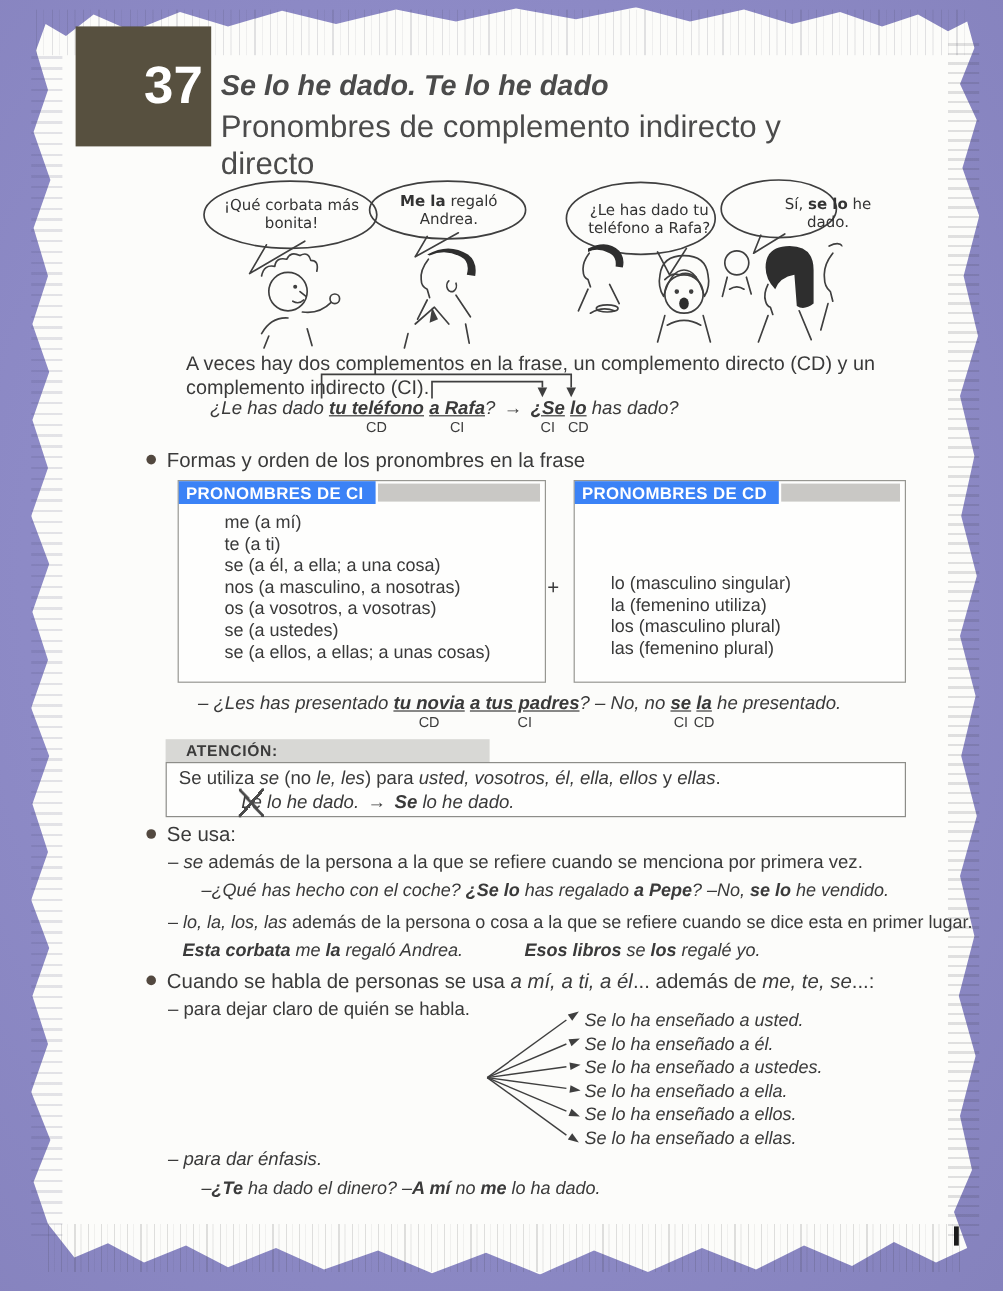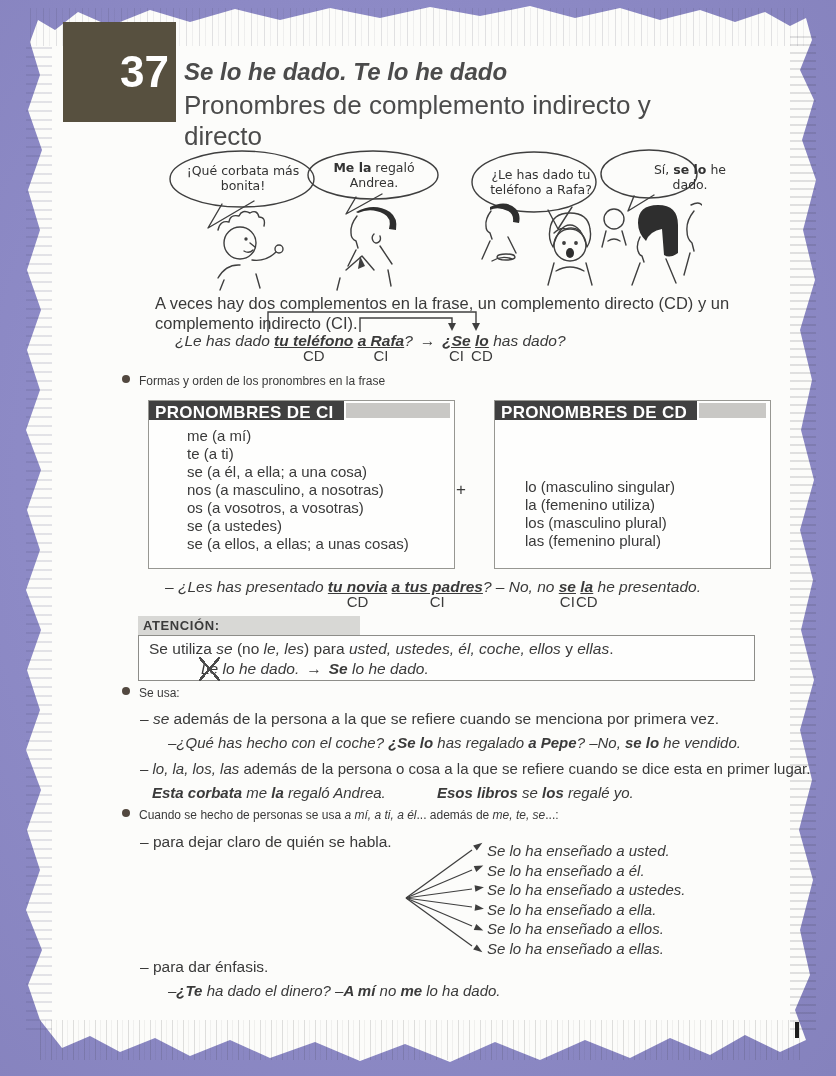--- a/index.html
+++ b/index.html
@@ -24,59 +24,59 @@
     background:repeating-linear-gradient(0deg,rgba(50,50,60,.5) 0 2px,transparent 2px 8px);}
   .artifact{position:absolute;left:795px;top:1022px;width:4px;height:16px;background:#1c1c1c;}
 
   .abs{position:absolute;}
   .it{font-style:italic;}
   .b{font-weight:bold;}
   .bi{font-weight:bold;font-style:italic;}
   .u{text-decoration:underline;}
   .anchor{position:relative;display:inline-block;}
   .lbl{position:absolute;top:100%;left:50%;transform:translateX(-50%);
-       font-size:15px;font-style:normal;font-weight:normal;color:#3c3c3c;line-height:12px;}
+       font-size:12px;font-style:normal;font-weight:normal;color:#3c3c3c;line-height:12px;}
   .bullet{display:inline-block;width:8px;height:8px;border-radius:50%;
           background:#52483f;margin-right:9px;vertical-align:2px;}
 
   
   .unit-box{left:63px;top:22px;width:113px;height:100px;background:#57503f;
             display:flex;align-items:center;justify-content:flex-end;padding-right:7px;box-sizing:border-box;}
   .unit-num{color:#fff;font-size:44px;font-weight:bold;line-height:1;}
   .title{left:184px;top:58px;font-size:24px;font-weight:bold;font-style:italic;color:#4b4b4b;}
   .subtitle{left:184px;top:90px;width:480px;font-size:26px;color:#4b4b4b;line-height:31px;}
 
   
   .cartoon{stroke:#3f3f3f;fill:none;stroke-width:1.4;stroke-linecap:round;stroke-linejoin:round;}
   .bubble-text{position:absolute;font-size:12.5px;line-height:15px;text-align:center;color:#333;
                font-family:"DejaVu Sans",sans-serif;}
 
   
   .intro{left:122px;top:293px;width:628px;font-size:16.5px;line-height:20px;margin-left:33px;}
   .ex1{left:175px;top:332px;font-size:15.5px;font-style:italic;white-space:nowrap;}
   .ex1 .arrow{font-style:normal;margin:0 7px;}
-  .heading-row{font-size:12px;}
+  .heading-row{font-size:17px;}
 
   
   .ptable{border:1px solid #979792;background:#fefefd;box-sizing:border-box;}
   .ptable .hdr{display:flex;align-items:stretch;height:19px;}
-  .ptable .hdr .dark{background:#404040;color:#fff;font-weight:bold;font-size:17px;
+  .ptable .hdr .dark{background:#3b82f6;color:#fff;font-weight:bold;font-size:14px;
                      letter-spacing:.3px;padding:2px 10px 0 6px;}
   .ptable .hdr .light{flex:1;background:#c9c8c5;margin:2px 4px 2px 2px;}
   .ptable ul{list-style:none;margin:0;font-size:15px;line-height:18px;}
   .ci-items{padding:7px 0 0 38px;}
   .cd-items{padding:58px 0 0 30px;}
   .plus{left:456px;top:480px;font-size:17px;}
 
   .ex2{left:165px;top:578px;font-size:15.5px;font-style:italic;white-space:nowrap;}
 
   
-  .at-label{left:138px;top:616px;width:222px;height:19px;background:#d8d8d5;
+  .at-label{left:138px;top:616px;width:270px;height:19px;background:#d8d8d5;
             font-size:13px;font-weight:bold;letter-spacing:.6px;color:#3b3b3b;
-            padding:2px 0 0 5px;box-sizing:border-box;}
+            padding:2px 0 0 17px;box-sizing:border-box;}
   .at-box{left:138px;top:635px;width:617px;height:46px;border:1px solid #8d8d89;
           background:#fefefd;box-sizing:border-box;padding:3px 10px;font-size:15.5px;line-height:20px;}
   .at-box .l2{padding-left:52px;font-style:italic;}
   .at-box .arrow{font-style:normal;margin:0 7px;}
   .crossed{position:relative;display:inline-block;}
   .crossed::after{content:"";position:absolute;inset:-2px;
     background:linear-gradient(to top right,transparent 46%,#4a4a4a 46%,#4a4a4a 54%,transparent 54%),
                linear-gradient(to bottom right,transparent 46%,#4a4a4a 46%,#4a4a4a 54%,transparent 54%);}
 
   .rule{font-size:15.5px;}
@@ -201,41 +201,41 @@
       <li>te (a ti)</li>
       <li>se (a él, a ella; a una cosa)</li>
       <li>nos (a masculino, a nosotras)</li>
       <li>os (a vosotros, a vosotras)</li>
       <li>se (a ustedes)</li>
       <li>se (a ellos, a ellas; a unas cosas)</li>
     </ul>
   </div>
   <div class="abs plus">+</div>
 
-  <div class="abs ptable" style="left:478px;top:400px;width:277px;height:169px;margin-left:16px;">
+  <div class="abs ptable" style="left:478px;top:400px;width:277px;height:169px;">
     <div class="hdr">
         <span class="dark">PRONOMBRES DE CD</span>
         <span class="light"></span>
       </div>
     <ul class="cd-items">
       <li>lo (masculino singular)</li>
       <li>la (femenino utiliza)</li>
       <li>los (masculino plural)</li>
       <li>las (femenino plural)</li>
     </ul>
   </div>
 
   <div class="abs ex2">
     <span>– ¿Les has presentado </span><span class="anchor"><span class="b u">tu novia</span><span class="lbl">CD</span></span><span> </span><span class="anchor"><span class="b u">a tus padres</span><span class="lbl">CI</span></span><span>? – No, no </span><span class="anchor"><span class="b u">se</span><span class="lbl">CI</span></span><span> </span><span class="anchor"><span class="b u">la</span><span class="lbl">CD</span></span><span> he presentado.</span>
   </div>
 
   <div class="abs at-label">ATENCIÓN:</div>
   <div class="abs at-box">
     <div>
-      <span>Se utiliza </span><span class="it">se</span><span> (no </span><span class="it">le, les</span><span>) para </span><span class="it">usted, ustedes, él, coche, ellos</span><span> y </span><span class="it">ellas</span><span>.</span>
+      <span>Se utiliza </span><span class="it">se</span><span> (no </span><span class="it">le, les</span><span>) para </span><span class="it">usted, vosotros, él, ella, ellos</span><span> y </span><span class="it">ellas</span><span>.</span>
     </div>
     <div class="l2">
       <span class="crossed"><span>Le</span></span><span> lo he dado.</span><span class="arrow">→</span><span class="b">Se</span><span> lo he dado.</span>
     </div>
   </div>
 
   <div class="abs heading-row" style="left:122px;top:686px;">
     <span class="bullet"></span><span>Se usa:</span>
   </div>
   <div class="abs rule" style="left:140px;top:710px;width:640px;">
@@ -248,21 +248,21 @@
     <span>– </span><span class="it">lo, la, los, las</span><span> además de la persona o cosa a la que se refiere cuando se dice esta en primer lugar.</span>
   </div>
   <div class="abs rule-ex" style="left:152px;top:784px;">
     <span class="b">Esta corbata</span><span> me </span><span class="b">la</span><span> regaló Andrea.</span>
   </div>
   <div class="abs rule-ex" style="left:437px;top:784px;">
     <span class="b">Esos libros</span><span> se </span><span class="b">los</span><span> regalé yo.</span>
   </div>
 
   <div class="abs heading-row" style="left:122px;top:808px;white-space:nowrap;">
-    <span class="bullet"></span><span>Cuando se hecho de personas se usa </span><span class="it">a mí, a ti, a él</span><span>... además de </span><span class="it">me, te, se</span><span>...:</span>
+    <span class="bullet"></span><span>Cuando se habla de personas se usa </span><span class="it">a mí, a ti, a él</span><span>... además de </span><span class="it">me, te, se</span><span>...:</span>
   </div>
   <div class="abs rule" style="left:140px;top:833px;">– para dejar claro de quién se habla.</div>
 
 
   <svg class="abs" style="left:402px;top:840px;" width="82" height="116" viewBox="0 0 82 116">
     <g stroke="#3f3f3f" stroke-width="1.2" fill="none">
       <line x1="4" y1="58" x2="70" y2="10"></line>
       <line x1="4" y1="58" x2="70" y2="30"></line>
       <line x1="4" y1="58" x2="70" y2="49"></line>
       <line x1="4" y1="58" x2="70" y2="67"></line>
@@ -281,17 +281,17 @@
 
   <div class="abs fan-list">
     <div>Se lo ha enseñado a usted.</div>
     <div>Se lo ha enseñado a él.</div>
     <div>Se lo ha enseñado a ustedes.</div>
     <div>Se lo ha enseñado a ella.</div>
     <div>Se lo ha enseñado a ellos.</div>
     <div>Se lo ha enseñado a ellas.</div>
   </div>
 
-  <div class="abs rule" style="left:140px;top:958px;">– para dar énfasis.</div>
+  <div class="abs rule" style="left:140px;top:958px;font-style:italic;">– para dar énfasis.</div>
   <div class="abs rule-ex" style="left:168px;top:982px;">
     <span>–</span><span class="b">¿Te</span><span> ha dado el dinero? –</span><span class="b">A mí</span><span> no </span><span class="b">me</span><span> lo ha dado.</span>
   </div>
 </div>
 
 </body></html>

